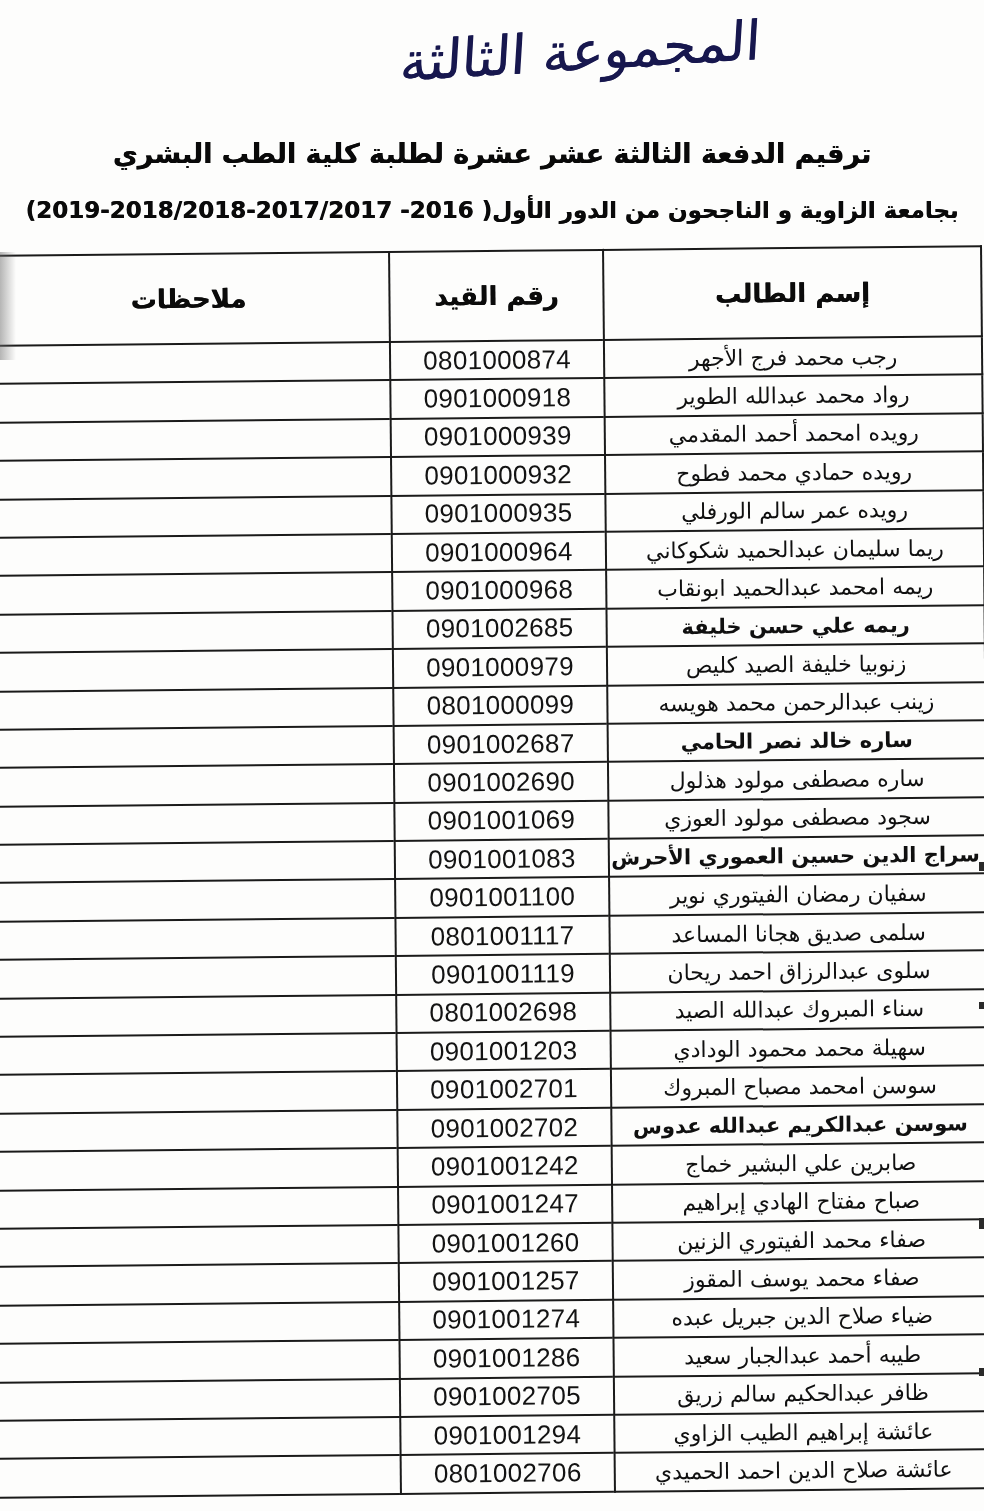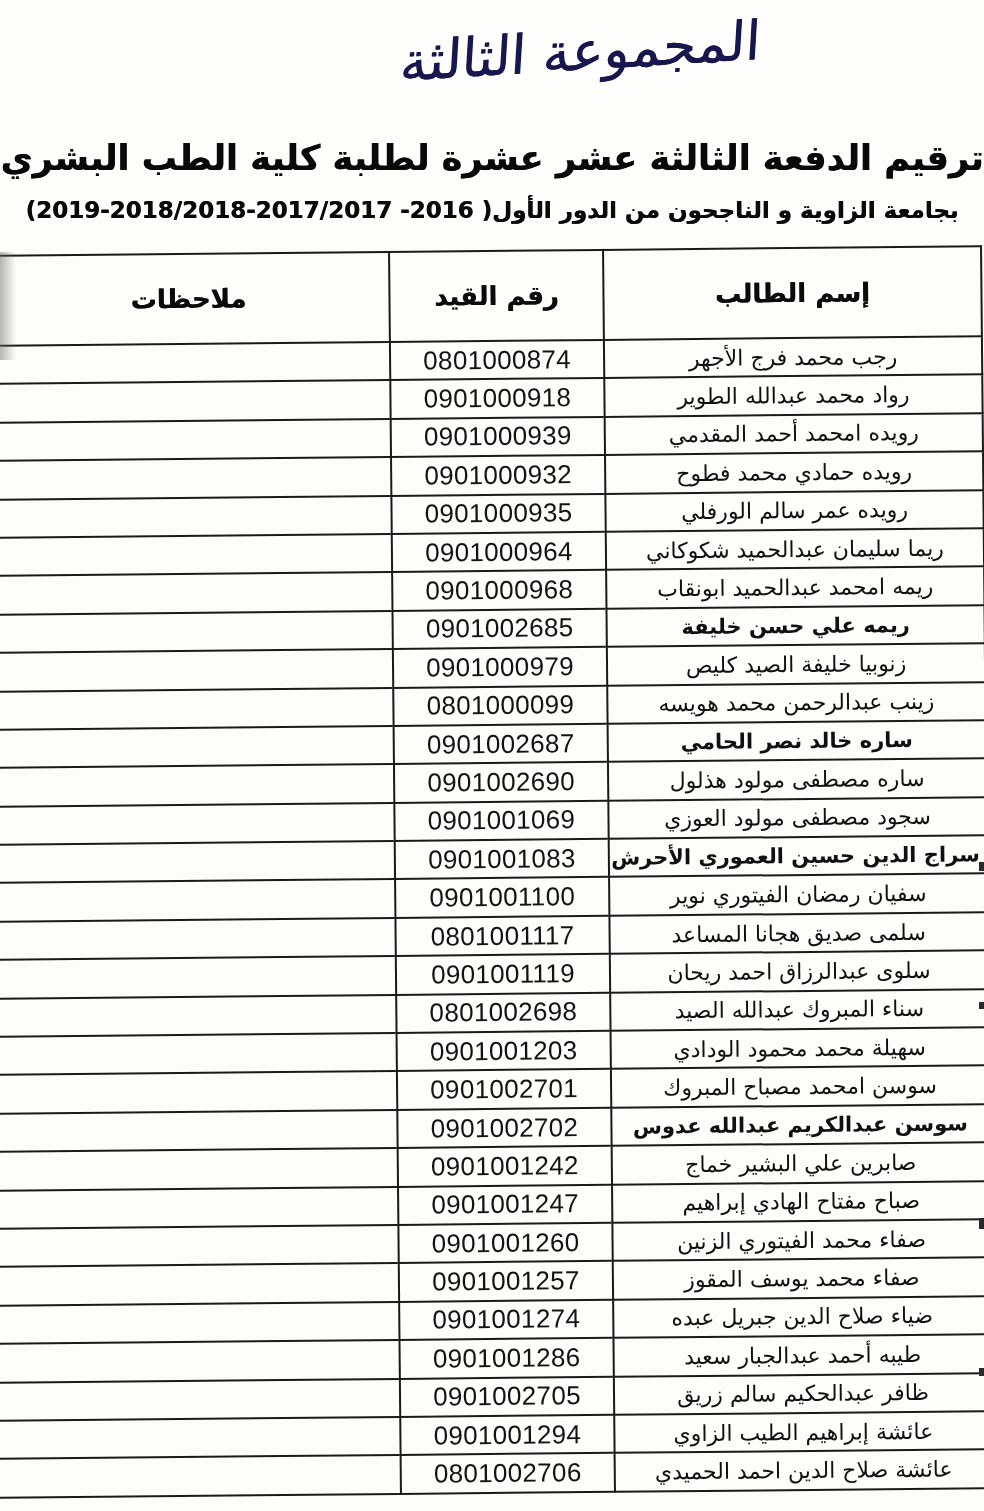--- a/index.html
+++ b/index.html
@@ -25,21 +25,21 @@
     transform: rotate(-3.5deg) skewX(-7deg);
     text-shadow: 0.6px 0 #17174e;
     white-space: nowrap;
   }
   .title1 {
     position: absolute;
     top: 138px; left: 0; right: 0;
     direction: rtl;
     text-align: center;
     font-weight: bold;
-    font-size: 35px;
+    font-size: 27px;
     color: #090909;
     letter-spacing: -0.5px;
     text-shadow: 0.5px 0 #090909;
   }
   .title2 {
     position: absolute;
     top: 197px; left: 0; right: 0;
     direction: rtl;
     text-align: center;
     font-weight: bold;

